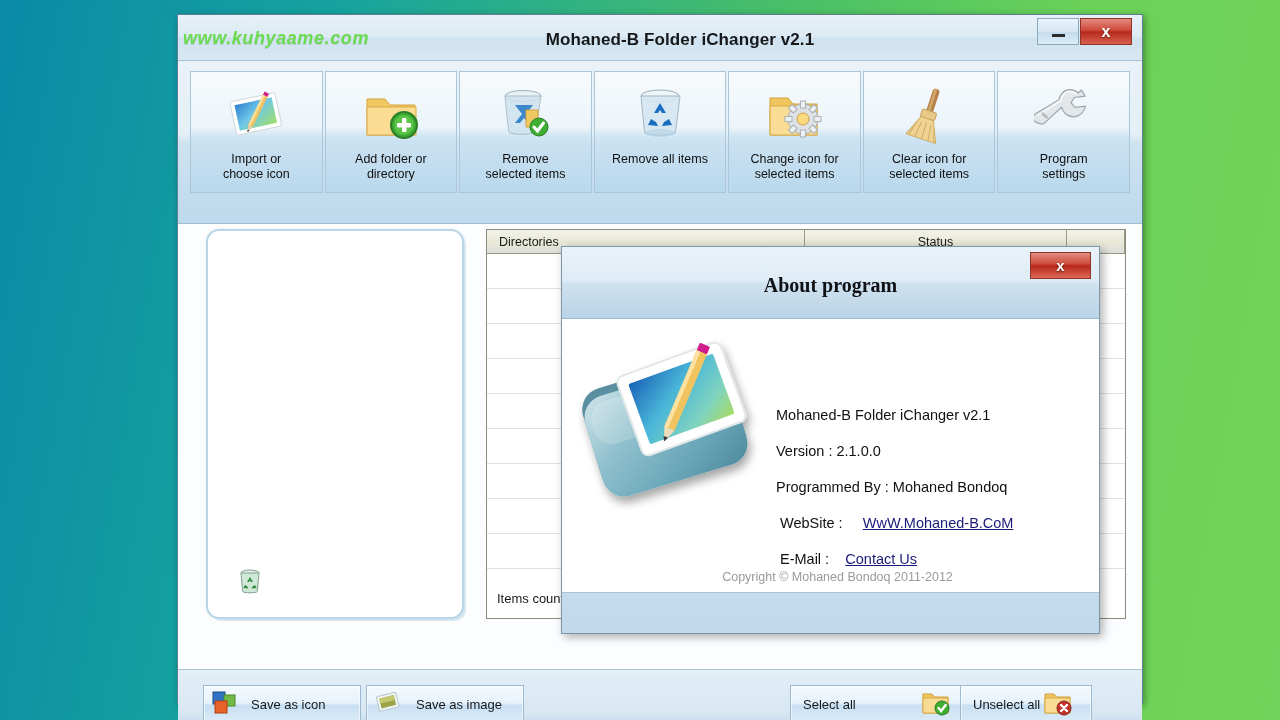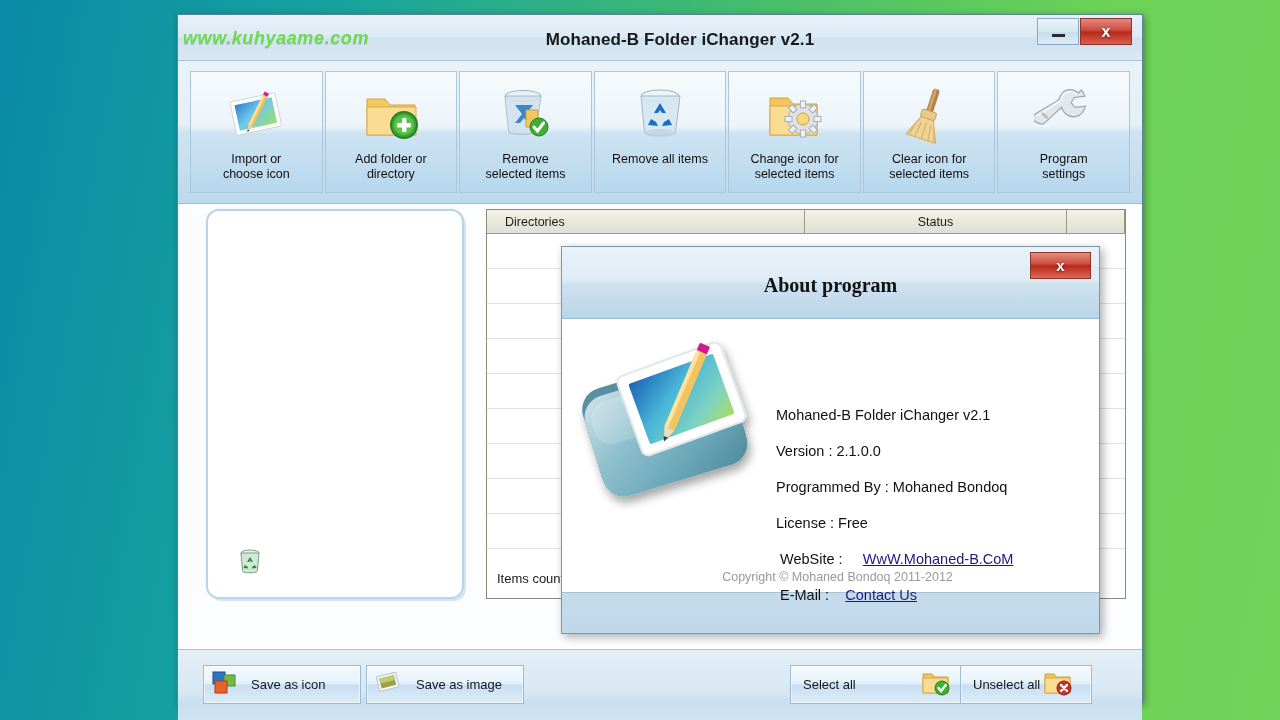--- a/index.html
+++ b/index.html
@@ -55,21 +55,21 @@
   #btn-close {
     right: 10px; width: 52px;
     background: linear-gradient(180deg, #e3897f 0%, #cf4a3c 45%, #b6291c 52%, #d9604f 100%);
     border-color: #8d3327;
     color: #fff; font-size: 16px; font-weight: bold;
     text-shadow: 0 1px 2px rgba(0,0,0,.5);
   }
 
   
   #toolbar {
-    position: relative; height: 143px;
+    position: relative; height: 163px;
     background: linear-gradient(180deg, #e9f2f8 0%, #e4eff6 45%, #cfe3f1 50%, #bdd9ec 100%);
     border-bottom: 1px solid #9fbed2;
     display: flex; align-items: flex-start; padding: 10px 12px 0 12px; gap: 2px;
   }
   .tool-btn {
     flex: 1 1 0; height: 122px;
     border: 1px solid #a9c6da;
     background: linear-gradient(180deg, rgba(255,255,255,.62) 0%, rgba(245,251,255,.45) 46%,
                 rgba(203,227,243,.55) 52%, rgba(176,212,236,.55) 100%);
     display: flex; flex-direction: column; align-items: center;
@@ -102,21 +102,21 @@
     background: #fff; border: 1px solid #8b8b7d;
     overflow: hidden;
   }
   #list-header { display: flex; height: 24px; border-bottom: 1px solid #9a9a86; }
   .lh-cell {
     background: linear-gradient(180deg, #f2f2e8 0%, #e8e8d8 55%, #dededc 100%);
     border-right: 1px solid #9a9a86;
     font-size: 12.5px; color: #1a1a1a; display: flex; align-items: center;
     cursor: pointer;
   }
-  #lh-directories { width: 318px; padding-left: 18px; }
+  #lh-directories { width: 318px; padding-left: 12px; }
   #lh-status { width: 262px; justify-content: center; }
   #lh-extra { flex: 1; }
   .list-row { height: 35px; border-bottom: 1px solid #e2e2e2; }
   #items-count-bar {
     position: absolute; left: 0; bottom: 0; width: 100%; height: 40px;
     display: flex; align-items: center; padding-left: 10px;
     font-size: 13px; color: #1a1a1a; background: #fff;
   }
 
   
@@ -469,21 +469,20 @@
             </g>
           </g>
         </g>
       </svg>
     </div>
 
     <div id="about-info">
       <div class="info-line">Mohaned-B Folder iChanger v2.1</div>
       <div class="info-line">Version : 2.1.0.0</div>
       <div class="info-line">Programmed By : Mohaned Bondoq</div>
-      <div class="info-line">License : Free</div>
       <div class="info-line indent">
         <span>WebSite :</span>
         &nbsp;&nbsp;&nbsp;
         <a>WwW.Mohaned-B.CoM</a>
       </div>
       <div class="info-line indent">
         <span>E-Mail :</span>
         &nbsp;&nbsp;
         <a>Contact Us</a>
       </div>

